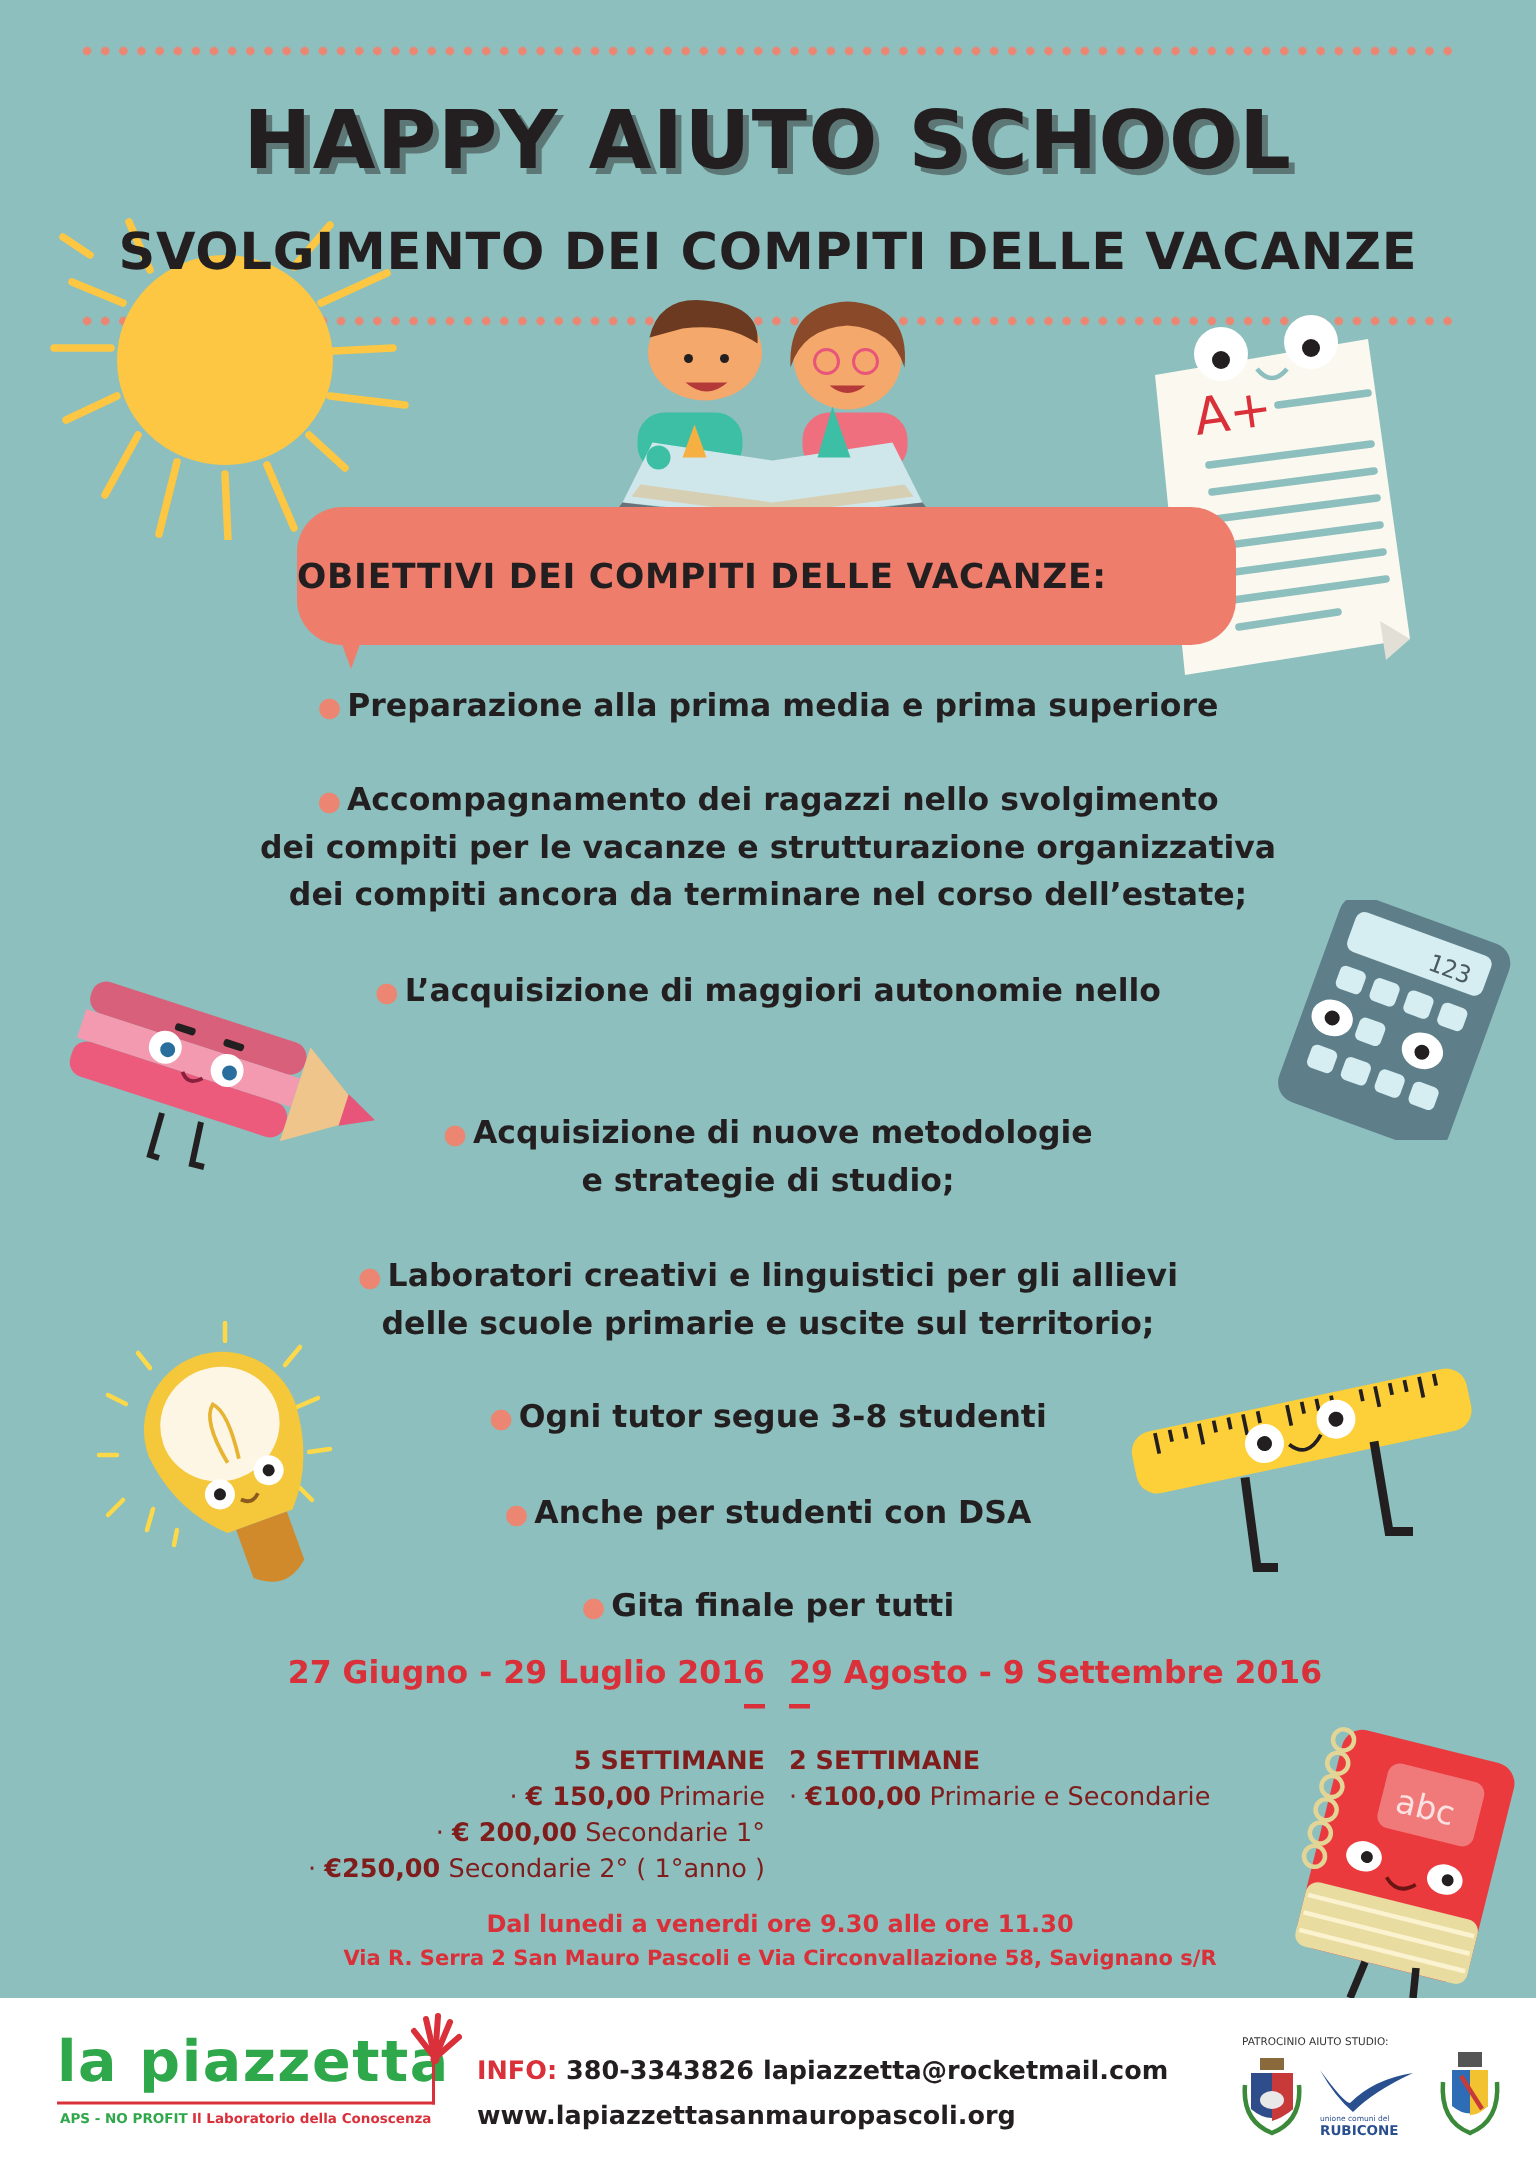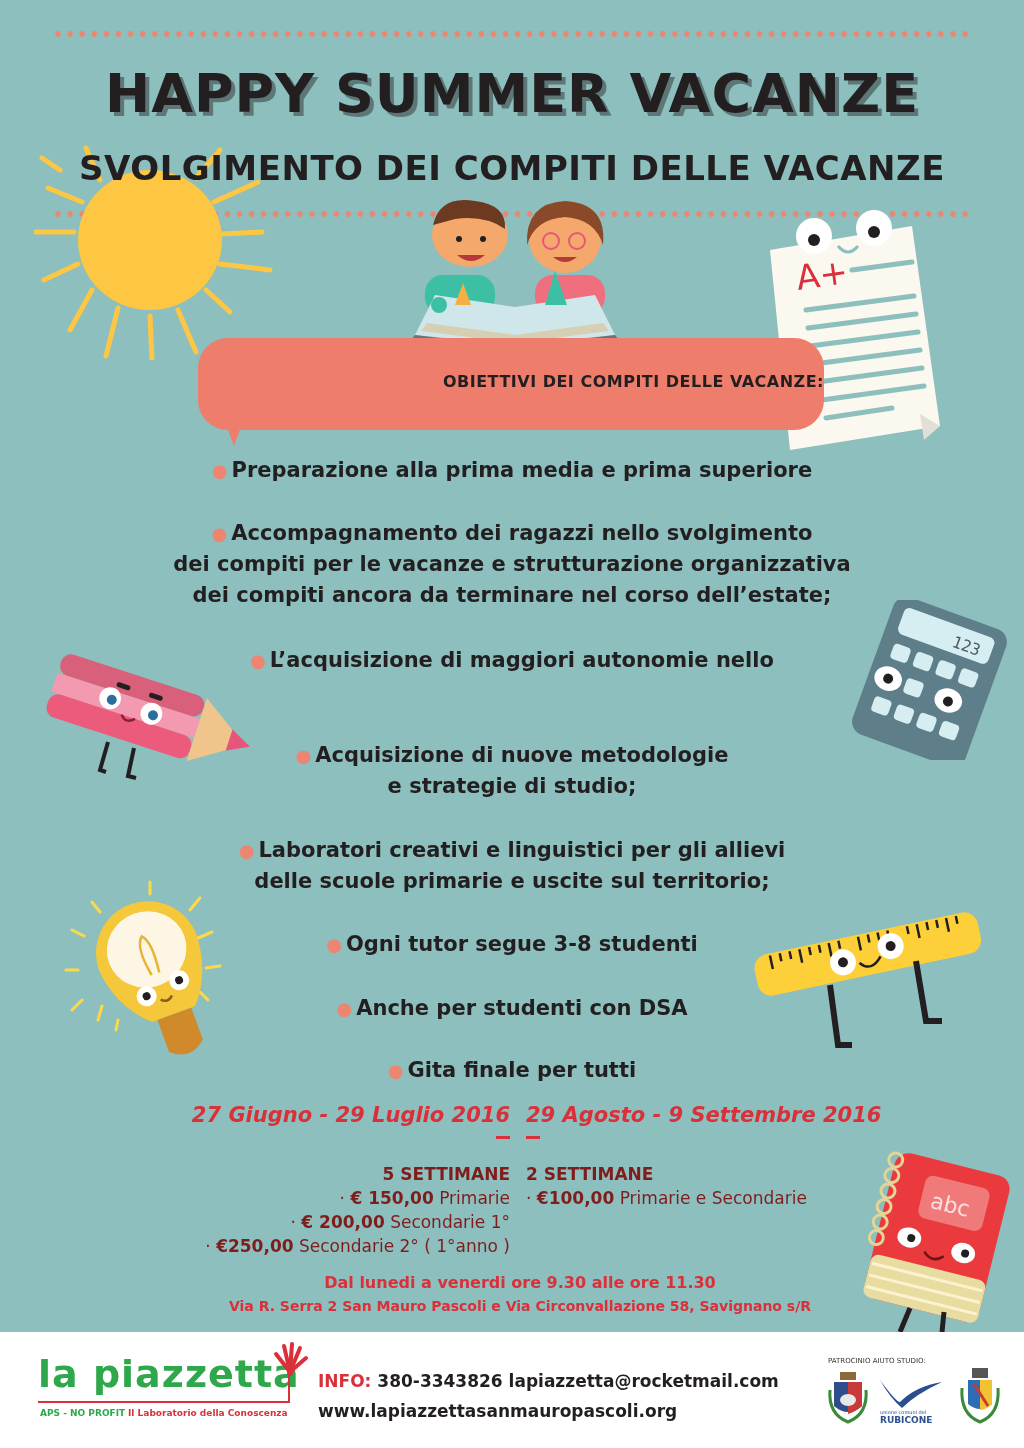--- a/index.html
+++ b/index.html
@@ -8,24 +8,24 @@
     .poster { position: absolute; left: 0; top: 0; width: 1024px; height: 1332px; background: #8cbfbd; overflow: hidden; }
     .dots { position: absolute; left: 52px; width: 920px; height: 6px;
       background-image: radial-gradient(circle, #ec8672 2.6px, transparent 3px);
       background-size: 12.1px 6px; background-repeat: repeat-x; }
     .title { position: absolute; left: 0; width: 1024px; text-align: center; font-family: "DejaVu Sans", sans-serif; font-weight: bold; color: #231f20; }
     .title-main { top: 62px; font-size: 54px; letter-spacing: 1px; text-shadow: 4px 4px 0 rgba(35,31,32,0.45); }
     .title-sub { top: 148px; font-size: 34px; letter-spacing: 0.5px; }
     .sun { position: absolute; left: 0; top: 140px; width: 300px; height: 220px; }
     .bubble { position: absolute; left: 198px; top: 338px; width: 626px; height: 92px; background: #ef7d6c; border-radius: 30px; }
     .bubble-tail { position: absolute; left: 226px; top: 424px; width: 0; height: 0; border-left: 8px solid transparent; border-right: 8px solid transparent; border-top: 22px solid #ef7d6c; }
-    .bubble-text { position: absolute; left: 198px; top: 372px; width: 626px; text-align: right; font-weight: bold; font-size: 16px; letter-spacing: 0.5px; }
+    .bubble-text { position: absolute; left: 198px; top: 372px; width: 626px; text-align: left; font-weight: bold; font-size: 23px; letter-spacing: 0.5px; }
     .bullet { position: absolute; left: 0; width: 1024px; text-align: center; font-weight: bold; font-size: 21px; line-height: 31px; color: #231f20; }
     .dot { color: #ec8672; font-size: 18px; margin-right: 4px; }
-    .dates { position: absolute; top: 1103px; font-weight: bold; font-size: 21px; color: #d9303a; white-space: nowrap; font-style: italic; }
+    .dates { position: absolute; top: 1103px; font-weight: bold; font-size: 21px; color: #d9303a; white-space: nowrap; }
     .dash { position: absolute; top: 1136px; width: 14px; height: 3px; background: #d9303a; }
     .plan-col { position: absolute; top: 1162px; font-size: 17px; line-height: 24px; color: #7f1d1d; }
     .plan-col.left { right: 514px; text-align: right; }
     .plan-col.right { left: 526px; text-align: left; }
     .plan-col .weeks { font-weight: bold; }
     .plan-col b { font-weight: bold; }
     .schedule { position: absolute; left: 0; width: 1024px; text-align: center; font-weight: bold; color: #d9303a; padding-left: 16px; }
     .footer { position: absolute; left: 0; top: 1332px; width: 1024px; height: 116px; background: #ffffff; }
     .logo-text { position: absolute; left: 38px; top: 1352px; font-family: "DejaVu Sans", sans-serif; font-weight: bold; font-size: 38px; color: #2ea84a; letter-spacing: 1px; }
     .logo-line { position: absolute; left: 38px; top: 1401px; width: 252px; height: 2px; background: #d9303a; }
@@ -59,21 +59,21 @@
       <line x1="206" y1="150" x2="230" y2="172"></line>
       <line x1="220" y1="124" x2="270" y2="130"></line>
       <line x1="222" y1="94" x2="262" y2="92"></line>
       <line x1="214" y1="62" x2="258" y2="42"></line>
       <line x1="196" y1="38" x2="220" y2="10"></line>
       <line x1="60" y1="30" x2="42" y2="18"></line>
     </g>
     <ellipse cx="150" cy="100" rx="72" ry="70" fill="#fdc743"></ellipse>
   </svg>
 
-  <div class="title title-main">HAPPY SUMMER VACANZE</div>
+  <div class="title title-main">HAPPY AIUTO SCHOOL</div>
   <div class="title title-sub">SVOLGIMENTO DEI COMPITI DELLE VACANZE</div>
 
   <svg class="illus" style="left:395px;top:195px" width="240" height="160" viewBox="0 0 240 160">
     <ellipse cx="75" cy="40" rx="38" ry="32" fill="#f5a86b"></ellipse>
     <path d="M38 30 Q45 0 80 6 Q112 10 110 34 Q90 20 60 24 Z" fill="#6b3a20"></path>
     <circle cx="64" cy="44" r="3" fill="#231f20"></circle>
       <circle cx="88" cy="44" r="3" fill="#231f20"></circle>
     <path d="M62 60 Q76 72 90 60 Z" fill="#b43a3a"></path>
     <rect x="30" y="80" width="70" height="40" rx="18" fill="#3dbfa5"></rect>
     <ellipse cx="170" cy="44" rx="36" ry="34" fill="#f5a86b"></ellipse>

